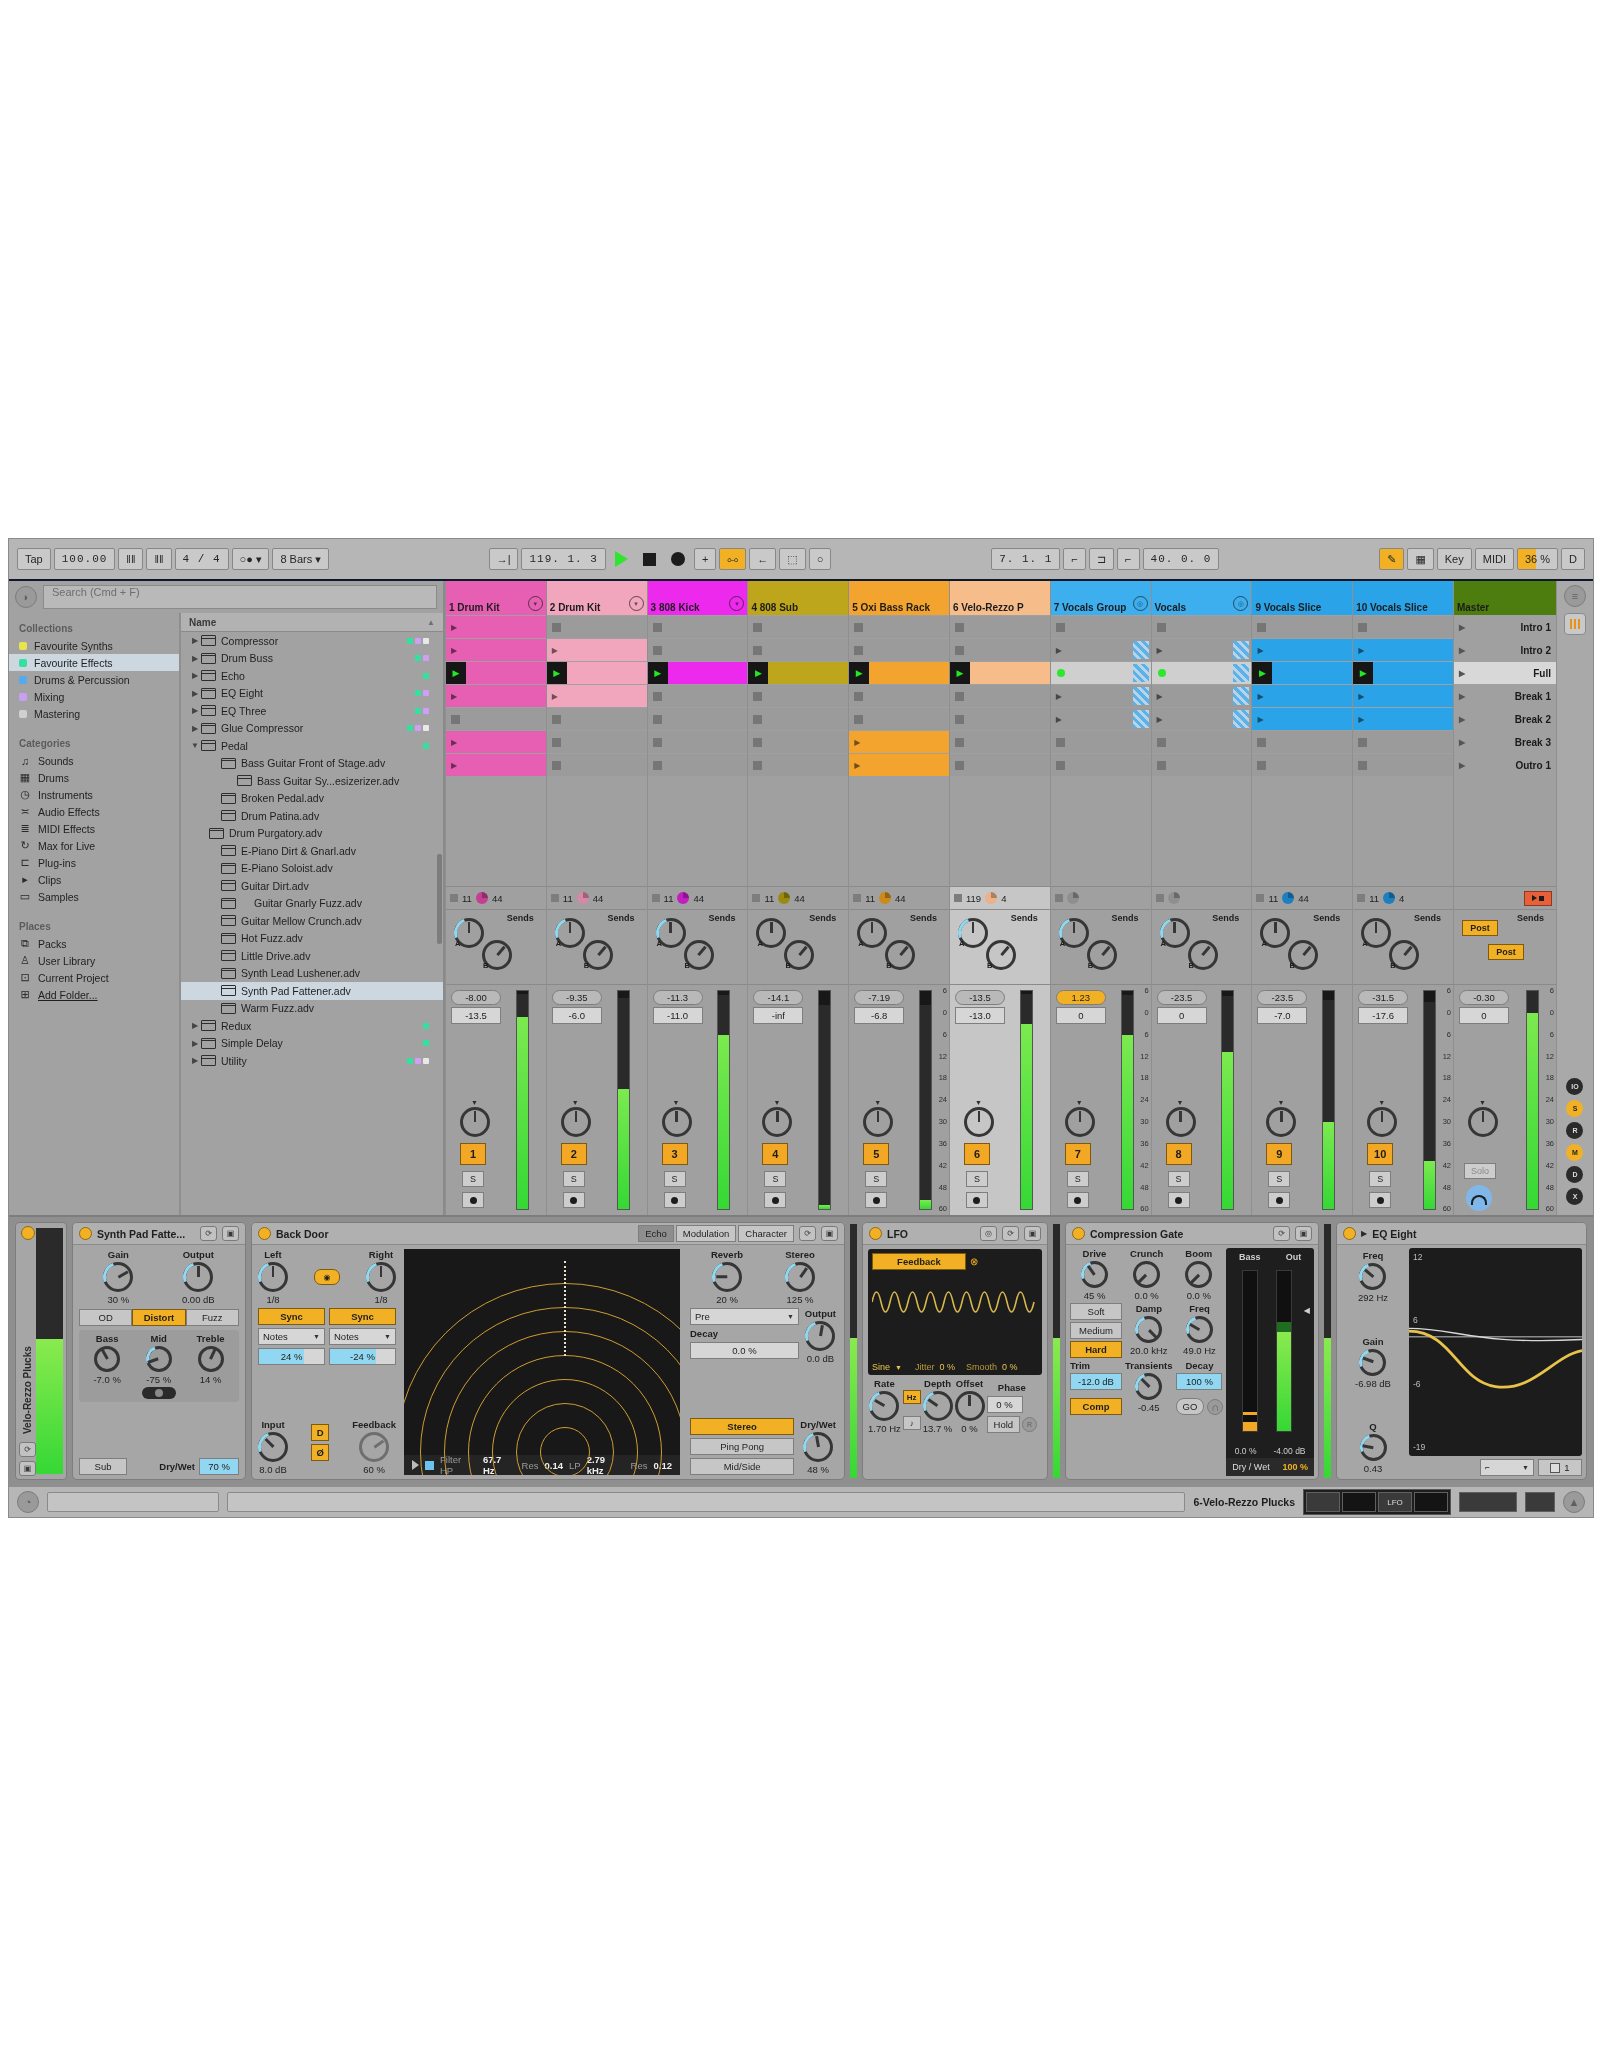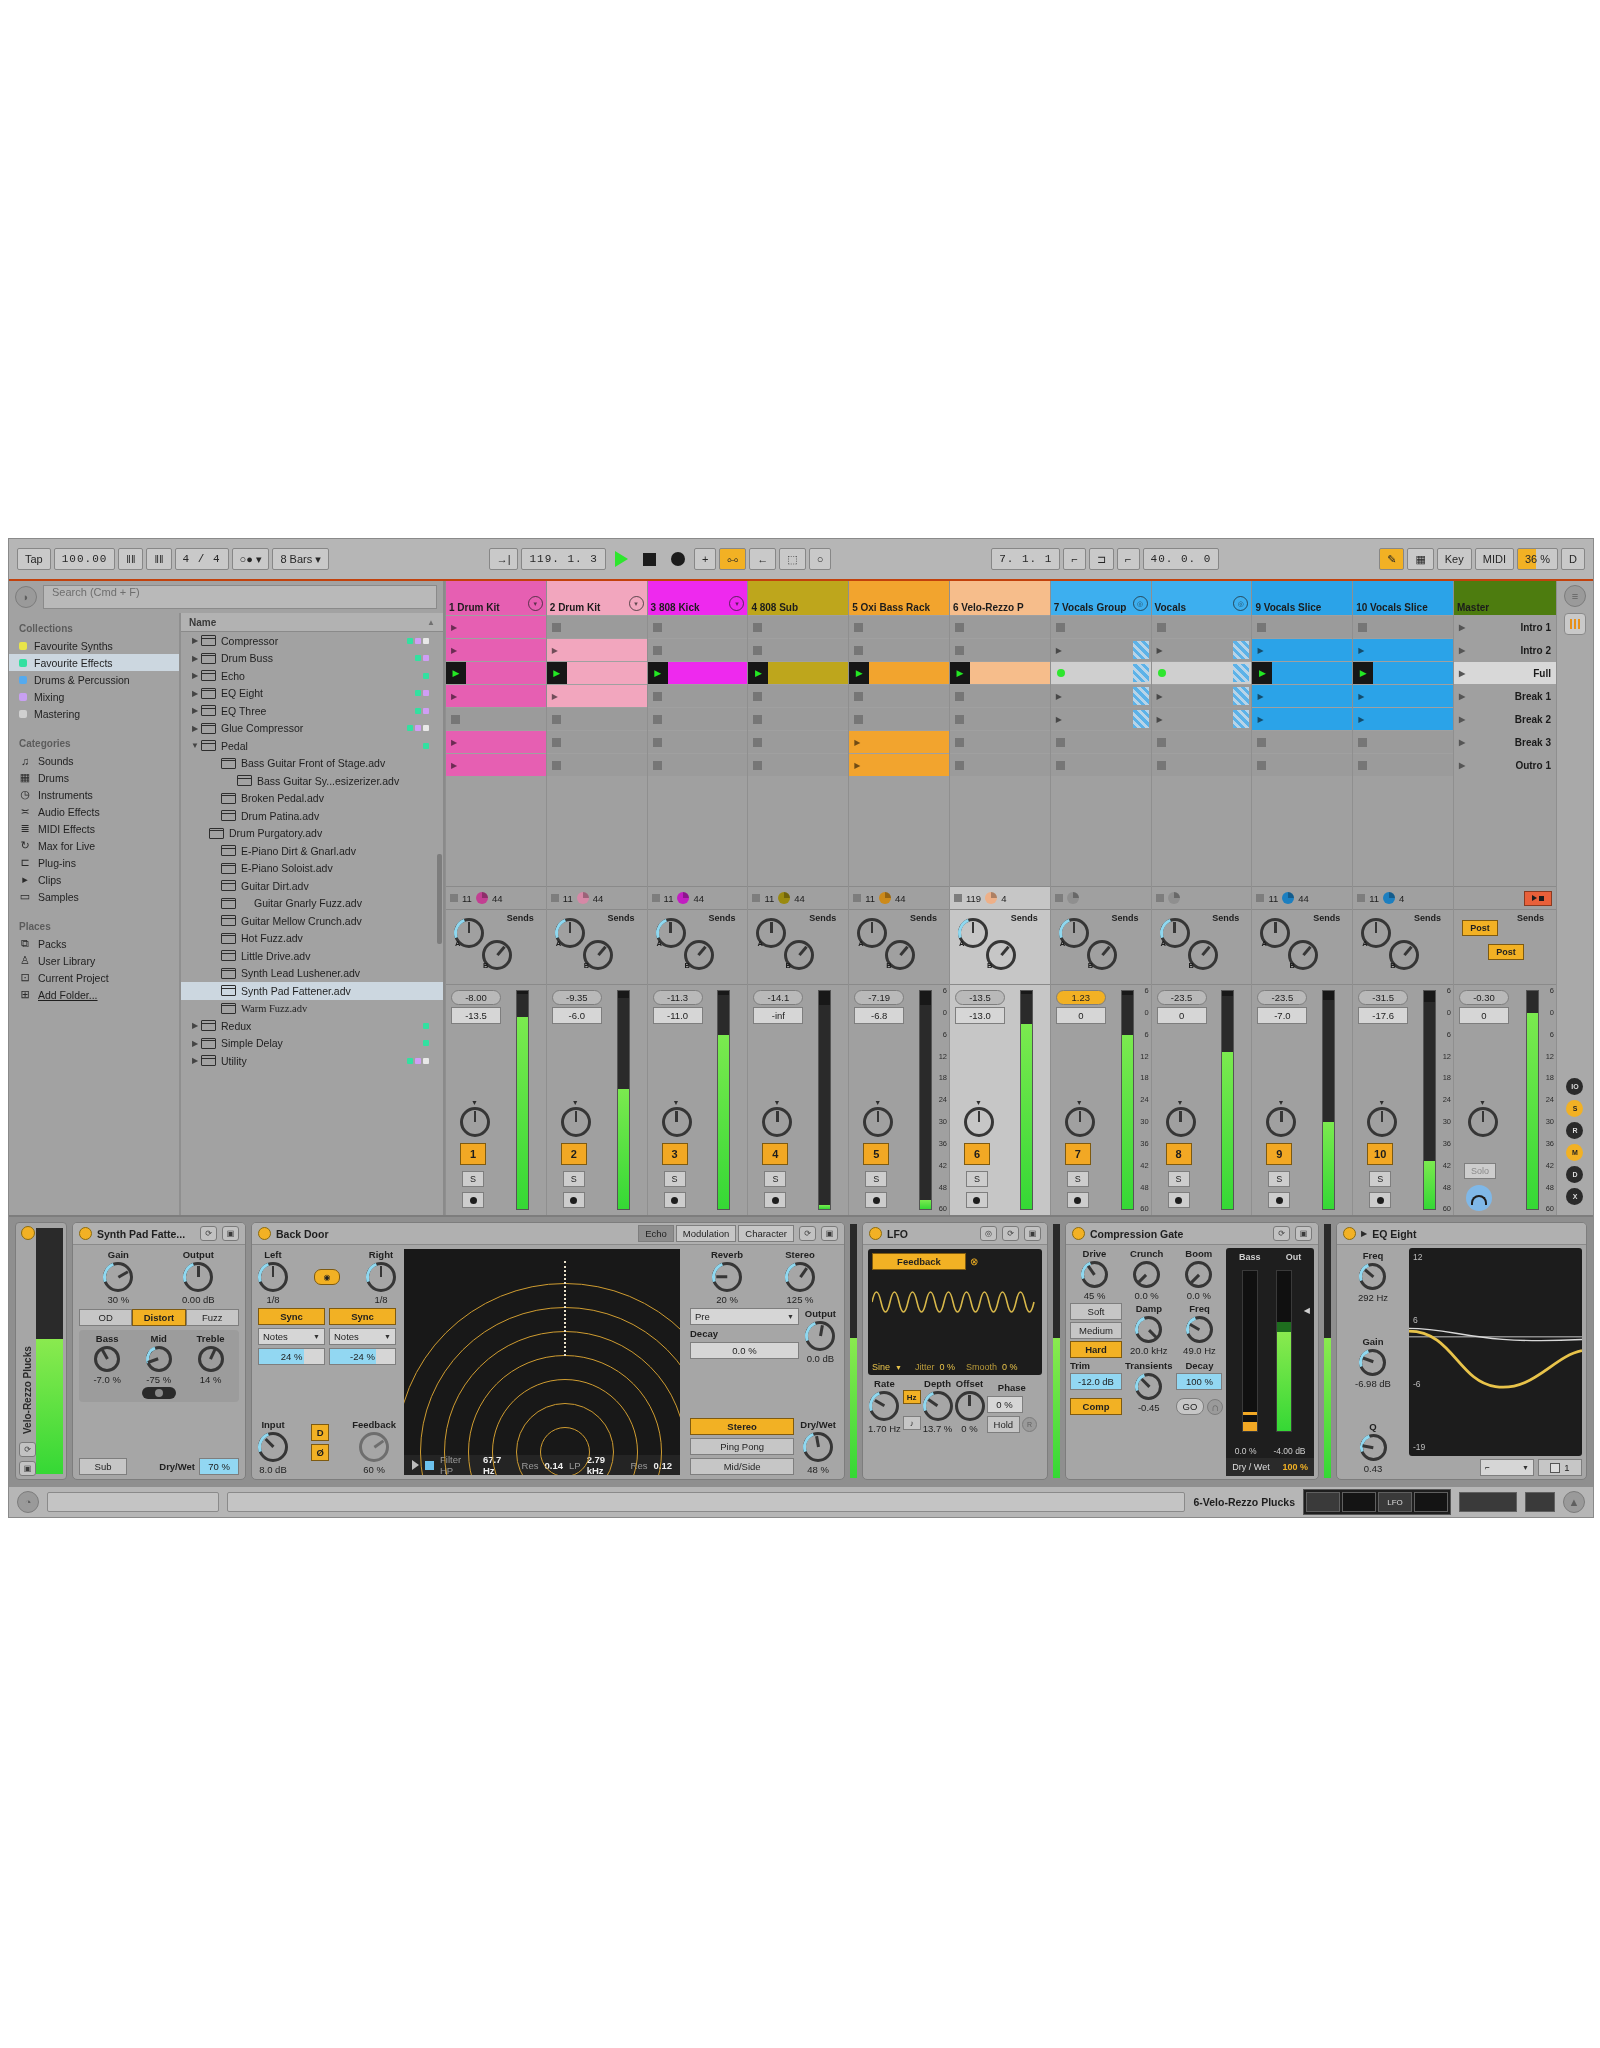--- a/index.html
+++ b/index.html
@@ -1,21 +1,21 @@
 <!DOCTYPE html>
 <html><head>
 <meta charset="utf-8">
 <style>
   html,body{margin:0;padding:0}
   body{width:1600px;height:2048px;background:#fff;position:relative;overflow:hidden;
        font-family:"Liberation Sans",sans-serif;-webkit-font-smoothing:antialiased;color:#222}
   #app{position:absolute;left:8px;top:538px;width:1584px;height:978px;background:#a9a9a9;
        border:1px solid #8a8a8a;display:flex;flex-direction:column;font-size:10px}
   
-  .transport{height:40px;background:#b6b6b6;border-bottom:2px solid #c2410c;display:flex;padding:0 8px;gap:4px}
+  .transport{height:40px;background:#b6b6b6;border-bottom:2px solid #0f172a;display:flex;padding:0 8px;gap:4px}
   .tgroup{display:flex;align-items:center;gap:3px}
   .tbox{background:#c9c9c9;border:1px solid #878787;color:#262626;font-size:11px;height:20px;
         display:flex;align-items:center;padding:0 7px;border-radius:2px;white-space:nowrap}
   .tbox.num{font-family:"Liberation Mono",monospace;font-size:11px;letter-spacing:1px}
   .tbox.yellow{background:#f2b124}
   .tbox.partfill{background:linear-gradient(to right,#f2b124 45%,#c9c9c9 45%)}
   .sp{flex:1}
   .playtri{width:0;height:0;border-left:13px solid #2ee62e;border-top:8px solid transparent;border-bottom:8px solid transparent}
   .stopsq{width:13px;height:13px;background:#1c1c1c}
   .reccirc{width:14px;height:14px;background:#1c1c1c;border-radius:50%}
@@ -434,21 +434,21 @@
                 <span>Little Drive.adv</span>
               </div>
               <div class="frow" style="padding-left: 40px;">
                 <span class="ficon"></span>
                 <span>Synth Lead Lushener.adv</span>
               </div>
               <div class="frow sel" style="padding-left: 40px;">
                 <span class="ficon"></span>
                 <span>Synth Pad Fattener.adv</span>
               </div>
-              <div class="frow" style="padding-left: 40px; font-family: Liberation Serif, serif;">
+              <div class="frow" style="padding-left: 40px;">
                 <span class="ficon"></span>
                 <span>Warm Fuzz.adv</span>
               </div>
               <div class="frow" style="padding-left: 8px;">
                 <span class="caret">▶</span>
                 <span class="ficon"></span>
                 <span>Redux</span>
                 <span class="fdots">
                   <i style="background: rgb(51, 224, 160);"></i>
                 </span>

